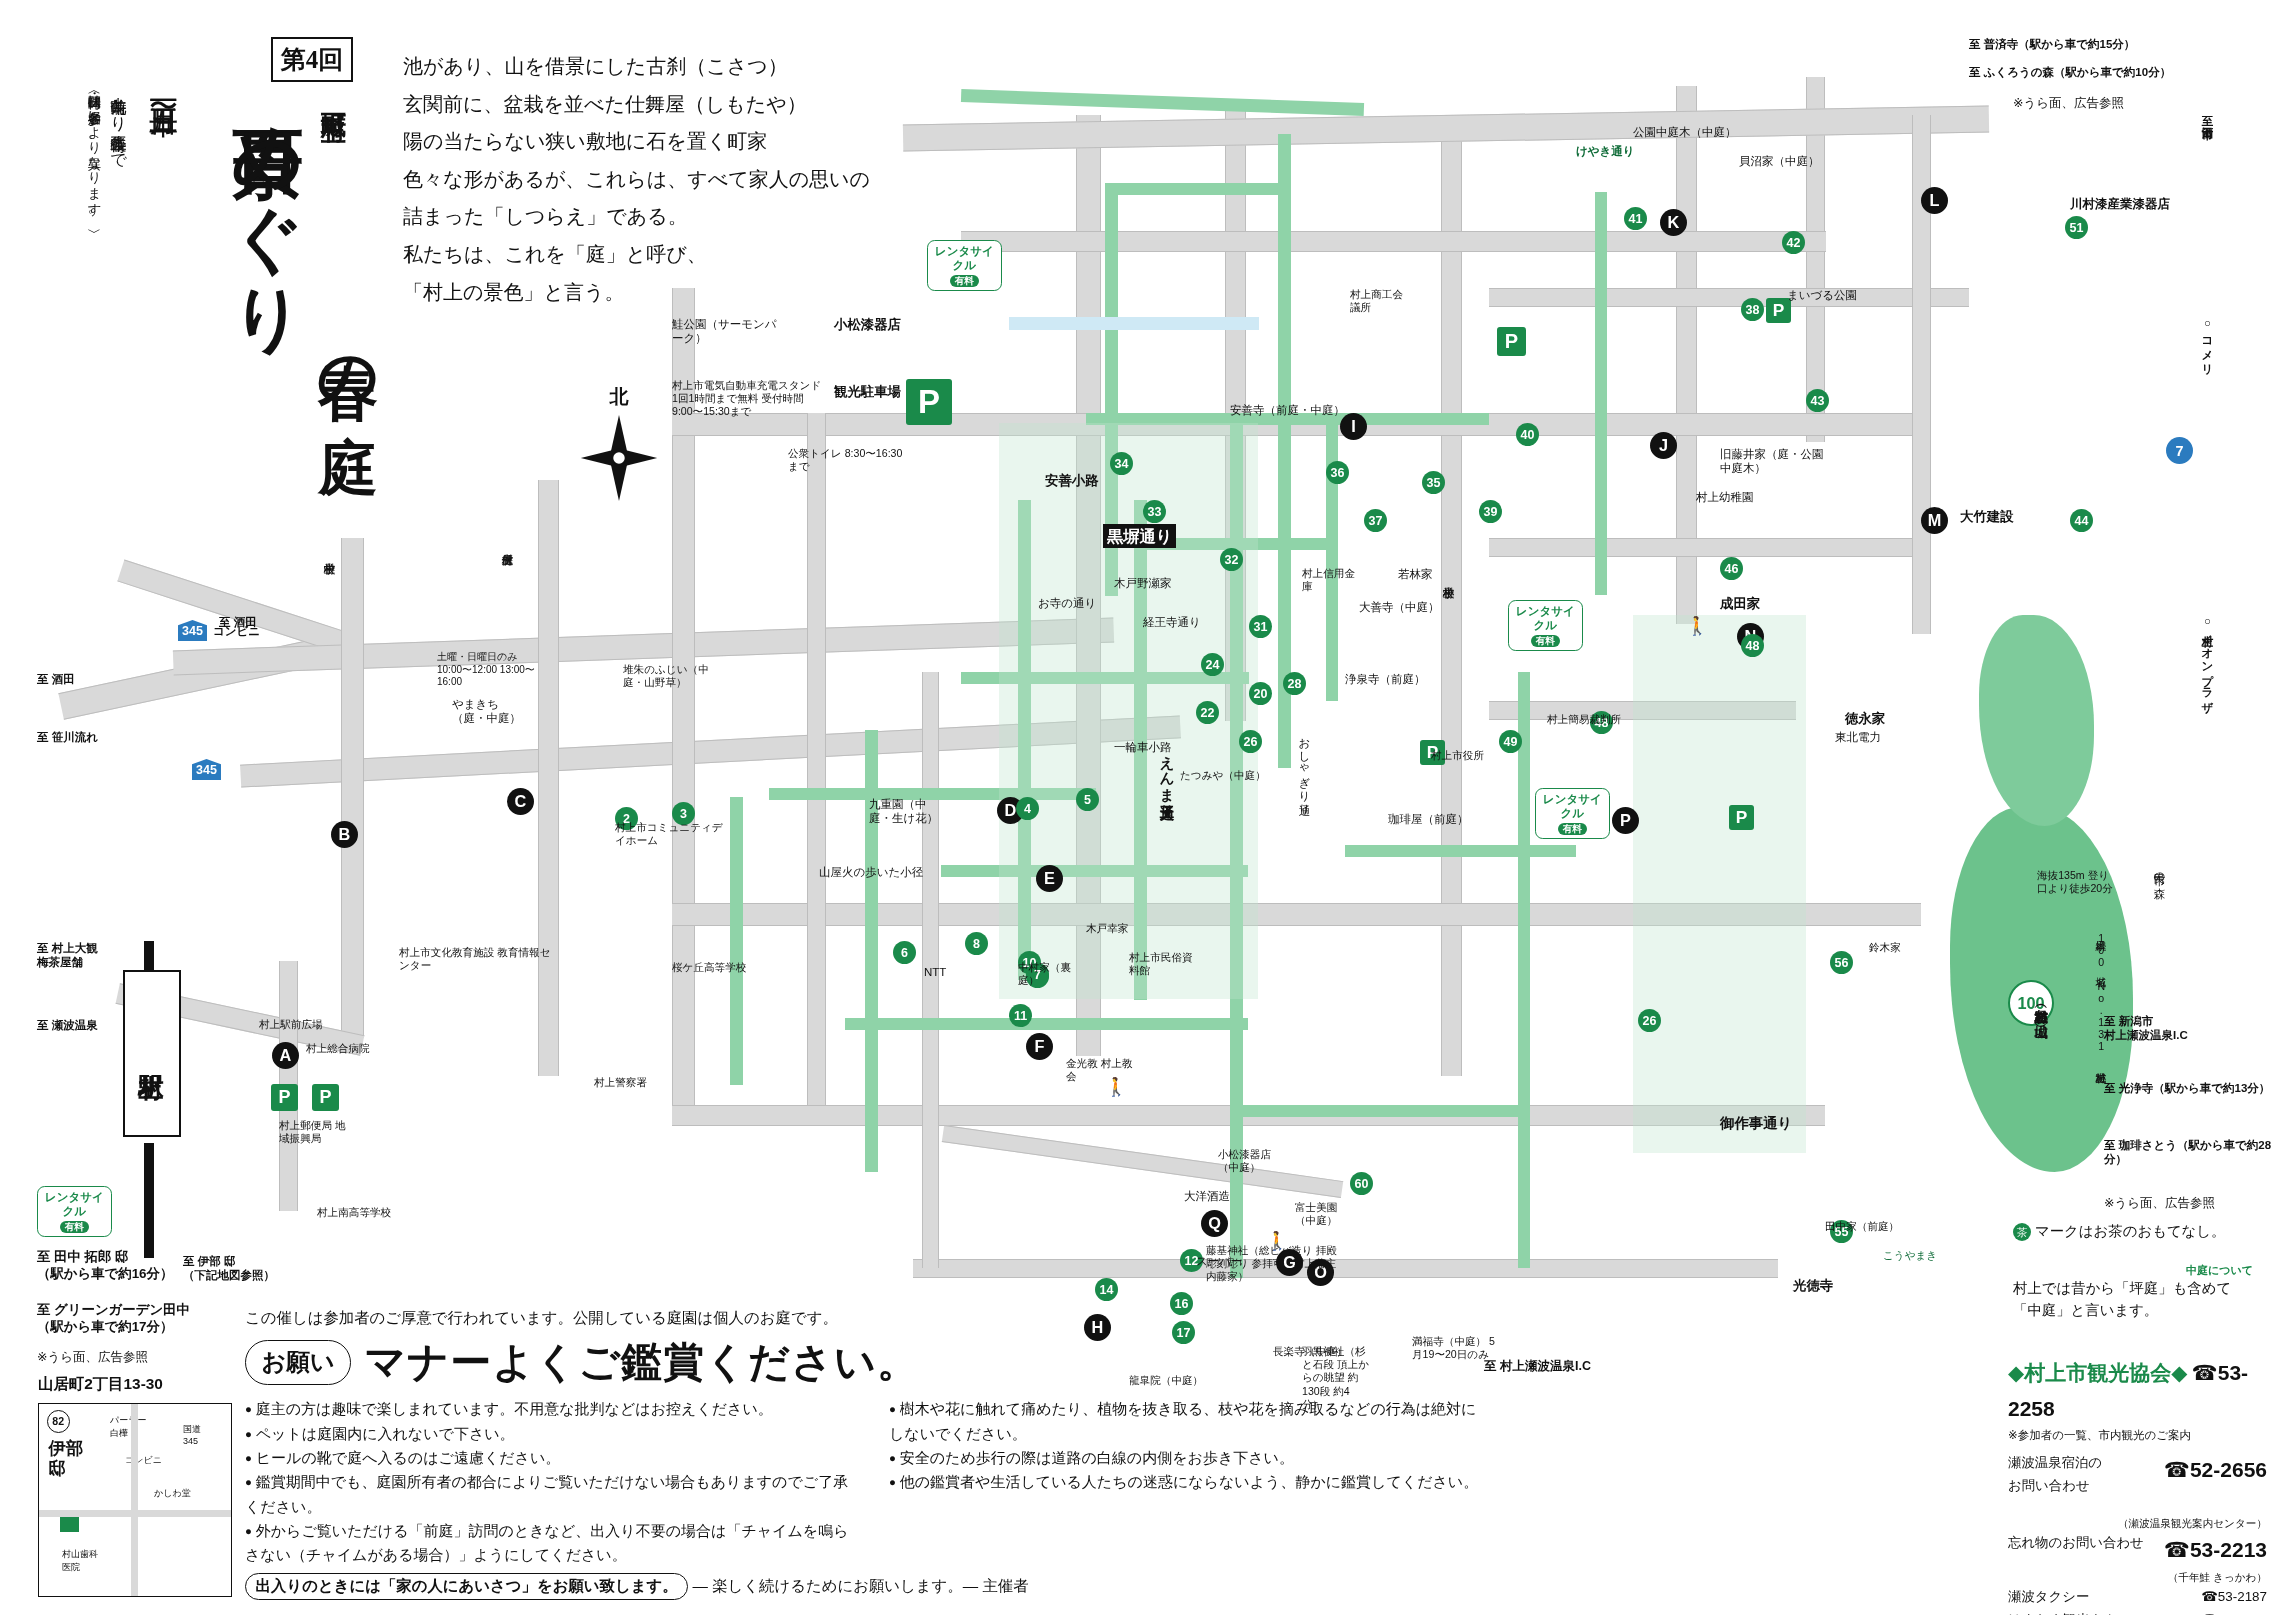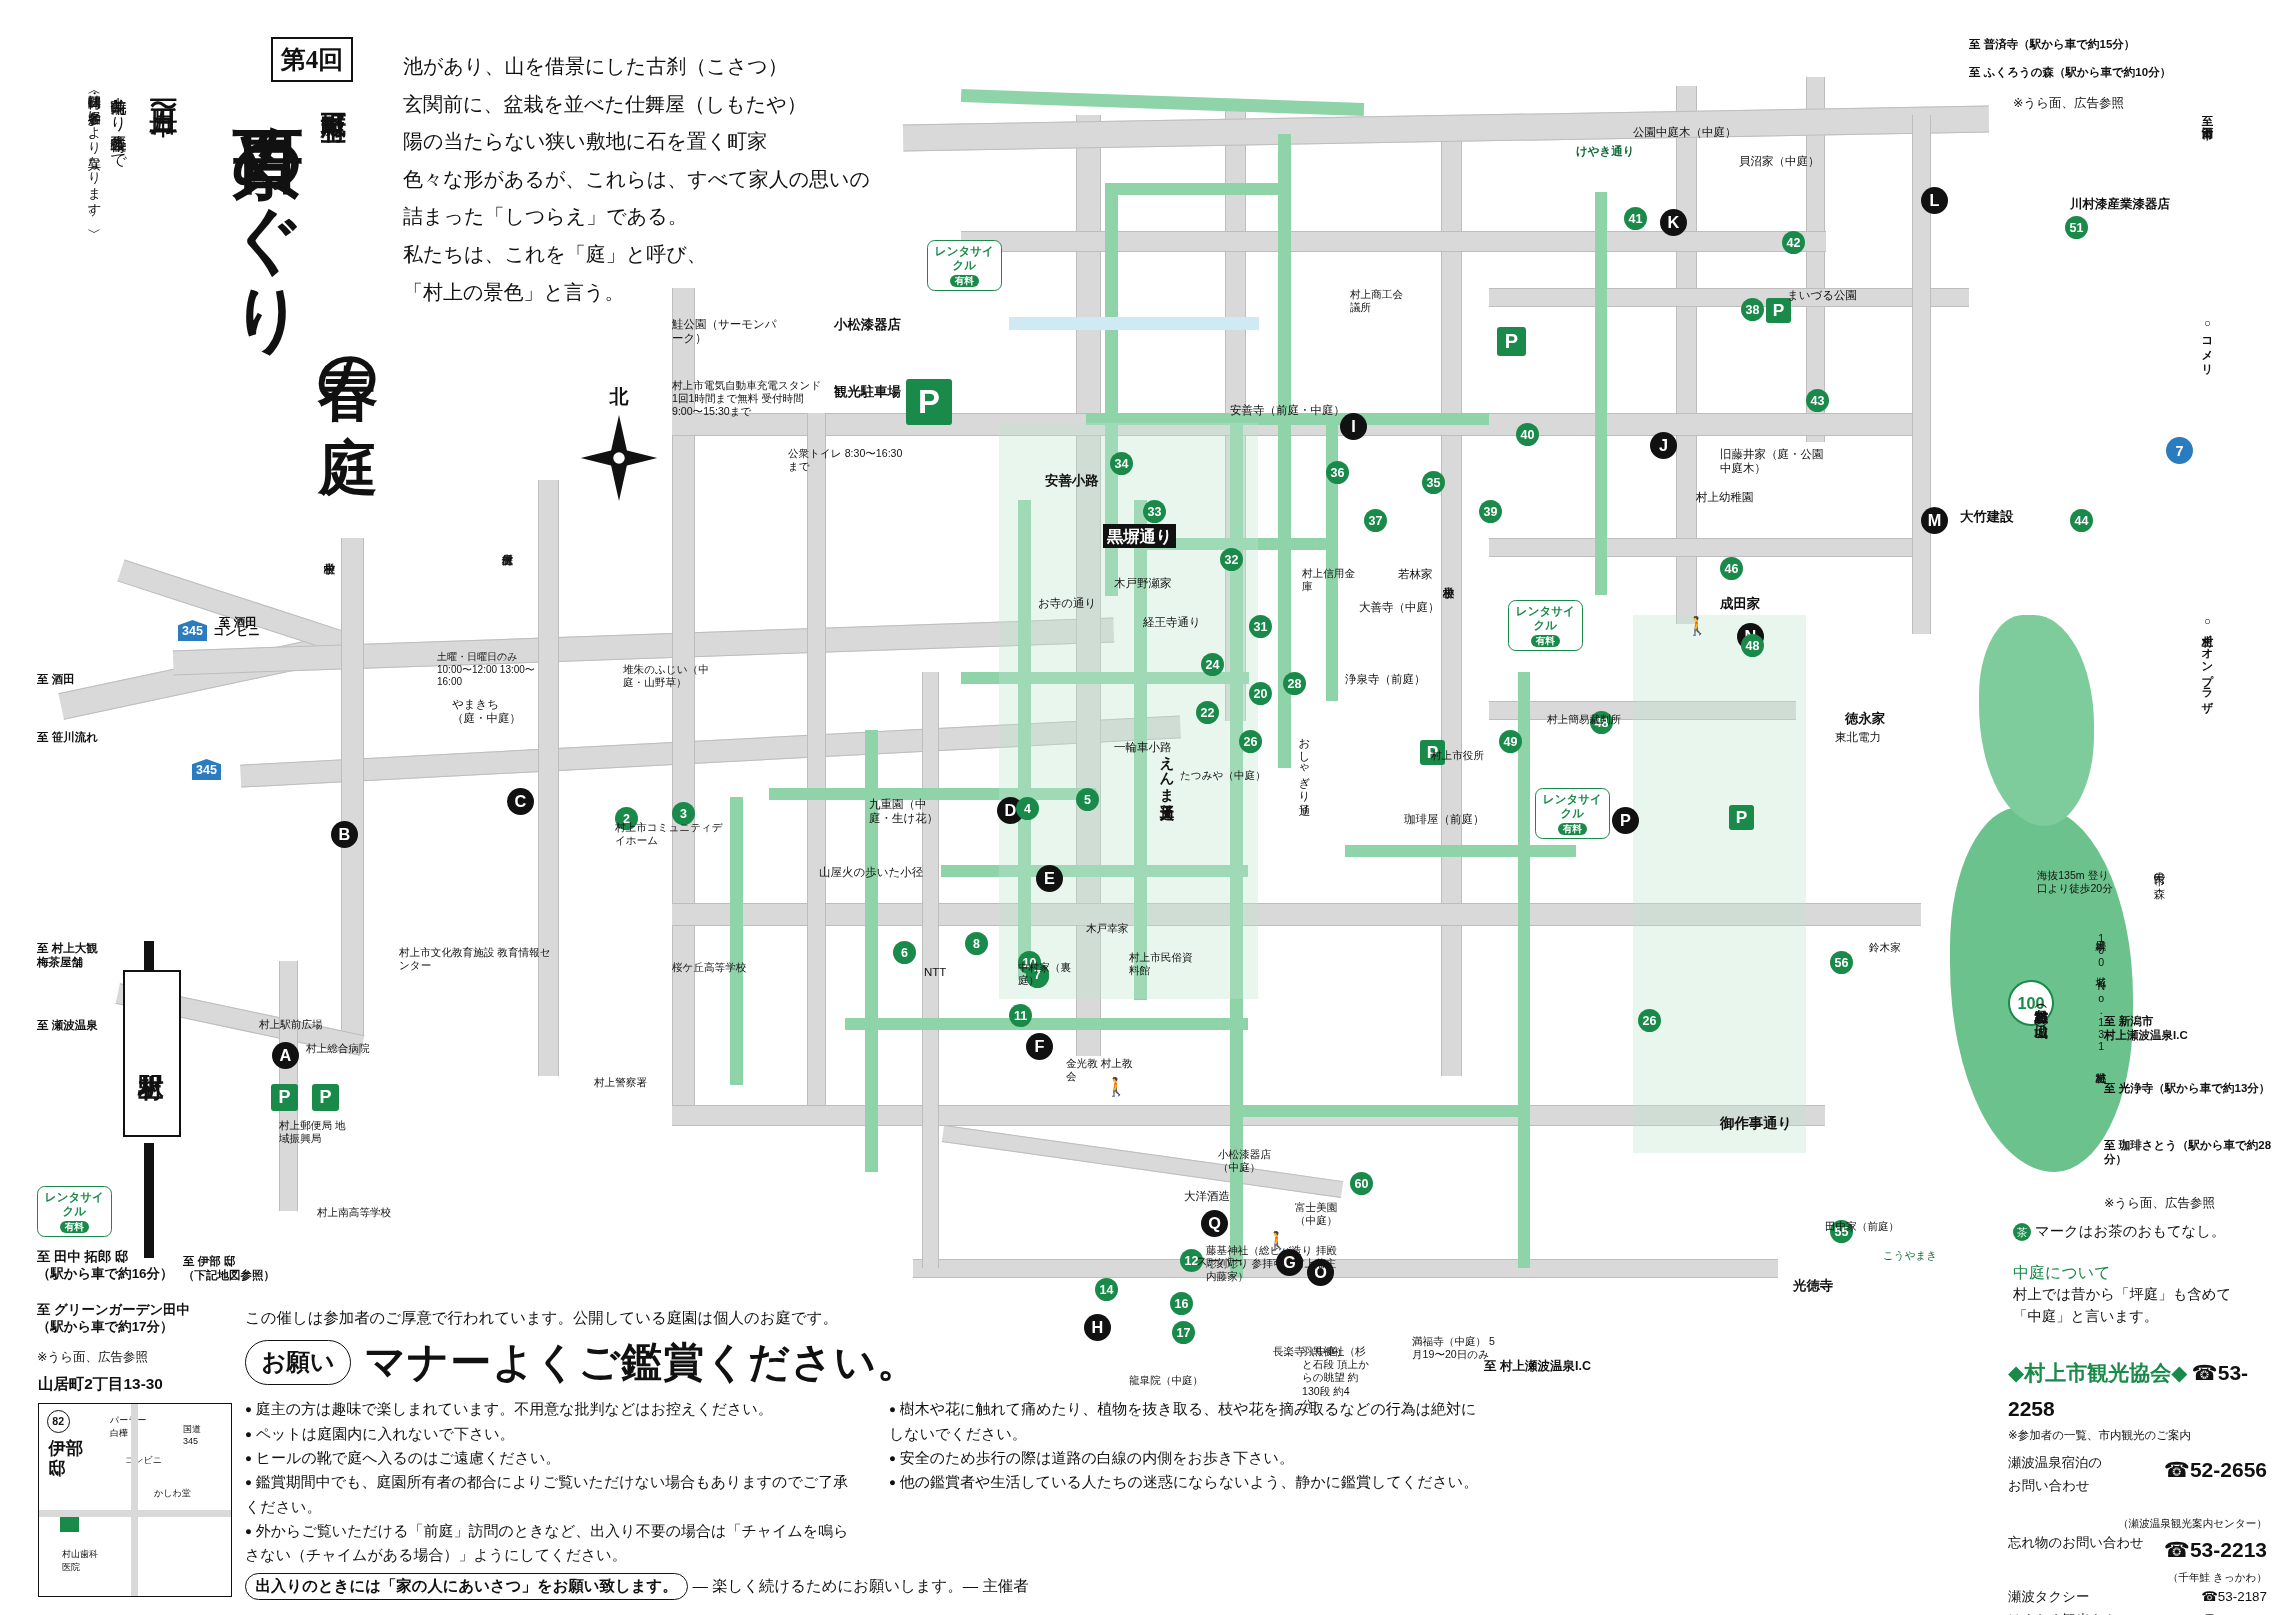--- a/index.html
+++ b/index.html
@@ -347,21 +347,21 @@
 <div class="lbl g b" style="left:1576px;top:144px;font-size:11.5px;">けやき通り</div>
 <div class="lbl" style="left:1114px;top:576px;font-size:11.5px;">木戸野瀬家</div>
 <div class="lbl" style="left:1398px;top:567px;font-size:11.5px;">若林家</div>
 <div class="lbl" style="left:1345px;top:672px;font-size:11.5px;">浄泉寺（前庭）</div>
 <div class="lbl" style="left:1359px;top:600px;font-size:11.5px;">大善寺（中庭）</div>
 <div class="lbl" style="left:1230px;top:403px;font-size:11.5px;">安善寺（前庭・中庭）</div>
 <div class="lbl" style="left:869px;top:797px;width:77px;font-size:11.5px;">九重園（中庭・生け花）</div>
 <div class="lbl" style="left:1180px;top:769px;font-size:10.6px;">たつみや（中庭）</div>
 <div class="lbl" style="left:452px;top:697px;width:77px;font-size:11.5px;">やまきち（庭・中庭）</div>
 <div class="lbl" style="left:615px;top:821px;width:115px;font-size:10.6px;">村上市コミュニティデイホーム</div>
-<div class="lbl" style="left:1388px;top:812px;font-size:11.5px;margin-left:16px;">珈琲屋（前庭）</div>
+<div class="lbl" style="left:1388px;top:812px;font-size:11.5px;">珈琲屋（前庭）</div>
 <div class="lbl" style="left:1129px;top:951px;width:67px;font-size:10.6px;">村上市民俗資料館</div>
 <div class="lbl" style="left:1018px;top:961px;width:61px;font-size:10.6px;">中村家（裏庭）</div>
 <div class="lbl" style="left:1086px;top:922px;font-size:10.6px;">木戸幸家</div>
 <div class="lbl" style="left:437px;top:651px;width:106px;font-size:10px;">土曜・日曜日のみ 10:00〜12:00 13:00〜16:00</div>
 <div class="lbl" style="left:623px;top:663px;width:106px;font-size:10.6px;">堆朱のふじい（中庭・山野草）</div>
 <div class="lbl" style="left:2037px;top:869px;width:77px;font-size:10.6px;">海抜135m 登り口より徒歩20分</div>
 <div class="lbl" style="left:2094px;top:932px;"><span class="vert" style="font-size:10.6px">続日本100名城 No.131 村上城跡</span></div>
 <div class="lbl" style="left:1295px;top:1201px;width:58px;font-size:10.6px;">富士美園（中庭）</div>
 <div class="lbl" style="left:1218px;top:1148px;width:58px;font-size:10.6px;">小松漆器店（中庭）</div>
 <div class="lbl" style="left:1869px;top:941px;font-size:10.6px;">鈴木家</div>
@@ -422,21 +422,21 @@
     </ul>
   </div>
 </div>
 
 <div class="abs" style="left:2013px;top:1222px;font-size:14.4px;">
   <span class="tea">茶</span>
   <span>マークはお茶のおもてなし。</span>
 </div>
 
 <div class="abs" style="left:2013px;top:1263px;width:240px;">
-  <div style="color:#1a8a4a;font-weight:normal;font-size:16px;">中庭について</div>
+  <div style="color:#1a8a4a;font-weight:bold;font-size:11px;text-align:right;">中庭について</div>
   <div style="font-size:14.4px;line-height:1.5;">村上では昔から「坪庭」も含めて「中庭」と言います。</div>
 </div>
 
 <div class="manner-wrap" style="left:245px;top:1308px;width:1278px;">
   <div style="font-size:15.4px;margin-bottom:5.8px;">この催しは参加者のご厚意で行われています。公開している庭園は個人のお庭です。</div>
   <div style="display:flex;align-items:center;gap:13.4px;">
     <span class="onegai">お願い</span>
     <span class="manner-title">マナーよくご鑑賞ください。</span>
   </div>
   <div class="rules">

